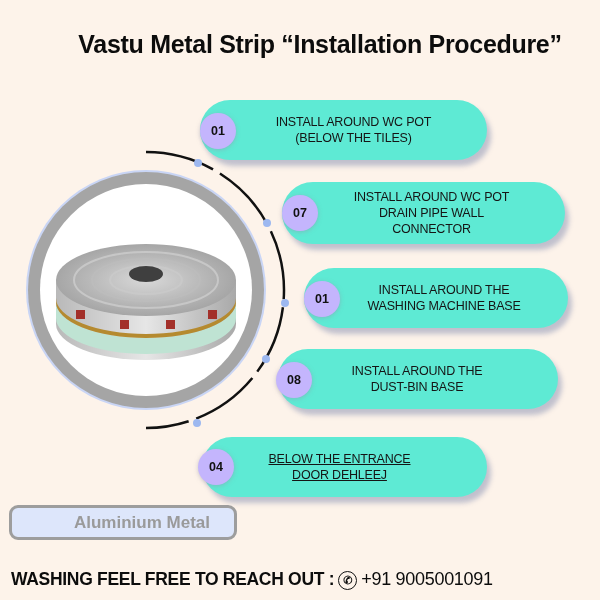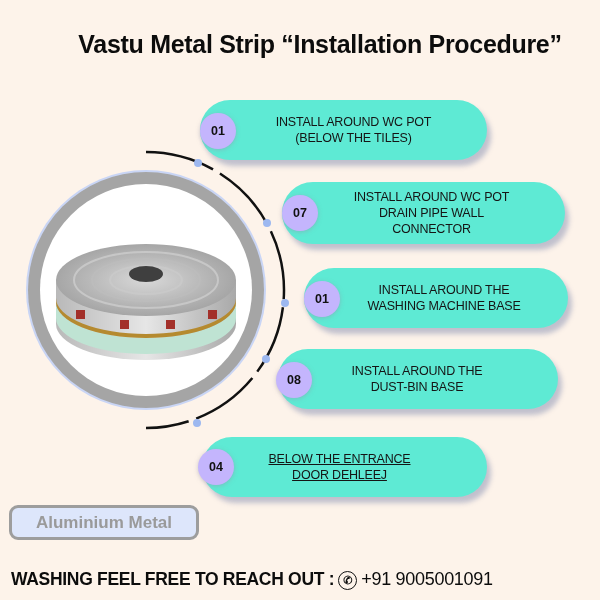--- a/index.html
+++ b/index.html
@@ -4,21 +4,21 @@
 <style>
   html, body { margin:0; padding:0; }
   body { width:600px; height:600px; background:#fdf3ea; position:relative; overflow:hidden; font-family:"Liberation Sans", sans-serif; }
   .title { position:absolute; left:0; top:30px; width:600px; text-align:center; font-weight:bold; font-size:25px; color:#0c0c0c; letter-spacing:-0.3px;margin-left:20px; }
   .ring-outer { position:absolute; left:28px; top:172px; width:236px; height:236px; border-radius:50%; background:#a5a5a5; box-shadow:0 0 0 2px #c9d5f5; }
   .ring-inner { position:absolute; left:12px; top:12px; width:212px; height:212px; border-radius:50%; background:#ffffff; overflow:hidden; }
   .arc-svg { position:absolute; left:0; top:140px; }
   .pill { position:absolute; height:60px; border-radius:32px; background:#5eead4; box-shadow:4px 6px 5px rgba(120,130,170,0.45); display:flex; align-items:center; justify-content:center; text-align:center; font-size:12.5px; color:#151515; line-height:16px; letter-spacing:-0.2px; }
   .pill .txt { white-space:pre-line; }
   .num { position:absolute; width:36px; height:36px; border-radius:50%; background:#c4b5fd; box-shadow:0 1px 4px rgba(150,150,170,0.5); display:flex; align-items:center; justify-content:center; font-weight:bold; font-size:12.5px; color:#111; }
-  .badge { position:absolute; left:9px; top:505px; width:184px; height:29px; border:3px solid #9d9d9d; border-radius:9px; background:#dde6fb; color:#9a9a9a; font-weight:bold; font-size:17px; display:flex; align-items:center; justify-content:center; }
+  .badge { position:absolute; left:9px; top:505px; width:184px; height:29px; border:3px solid #9d9d9d; border-radius:9px; background:#dde6fb; color:#9a9a9a; font-weight:bold; font-size:17px; display:flex; align-items:center; justify-content:center;padding-left:38px; }
   .footer { position:absolute; left:11px; top:569px; font-weight:bold; font-size:17.5px; color:#0c0c0c; letter-spacing:-0.3px; white-space:nowrap; }
   .footer .phone-icon { display:inline-block; width:17px; height:17px; border:1.5px solid #111; border-radius:50%; text-align:center; font-size:11px; line-height:17px; vertical-align:1px; margin:0 4px; }
   .footer .phone { font-weight:normal; font-size:18px; }
 </style>
 </head>
 <body>
 
 <div class="title">Vastu Metal Strip “Installation Procedure”</div>
 
 <svg class="arc-svg" width="320" height="310" viewBox="0 140 320 310">

